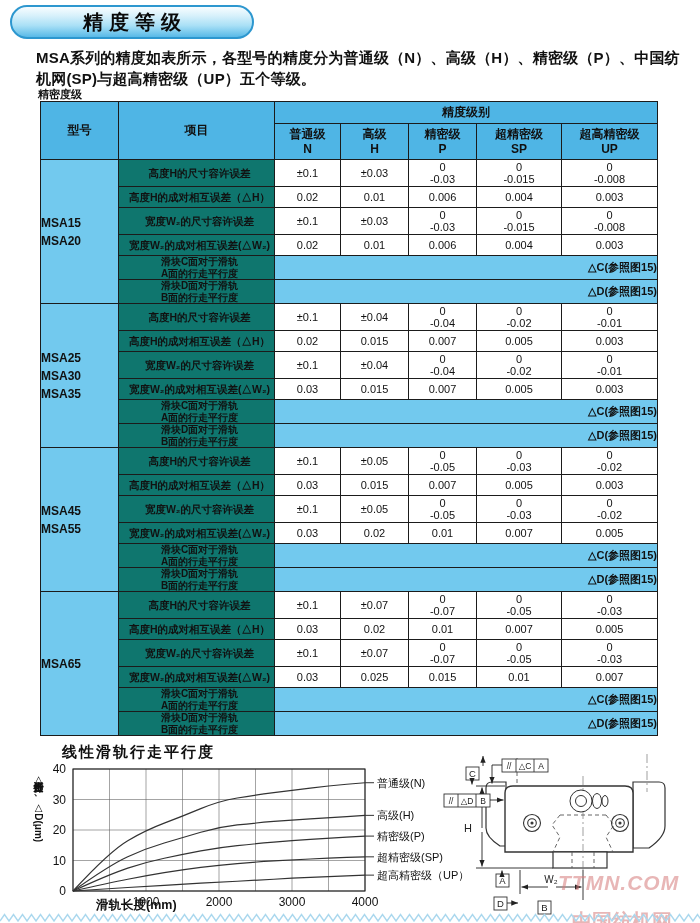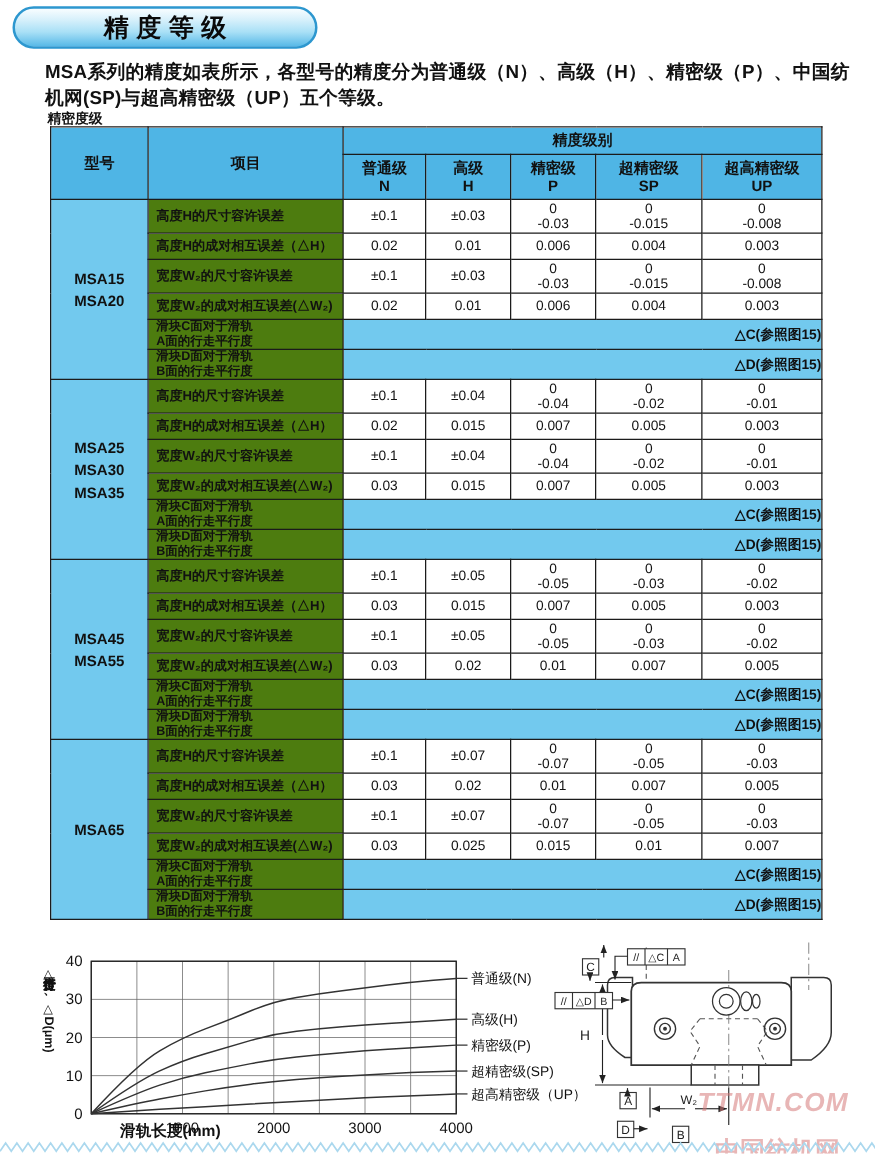--- a/index.html
+++ b/index.html
@@ -18,22 +18,22 @@
     line-height:21px;letter-spacing:0.2px}
 
   #table-caption{position:absolute;left:38px;top:87px;font-size:11px;font-weight:bold}
 
   
   #precision-table{position:absolute;left:40px;top:101px;width:617px;border-collapse:collapse;
     table-layout:fixed;font-family:"Liberation Sans",sans-serif}
   #precision-table td,#precision-table th{border:1px solid #1b1b1b;overflow:hidden}
   .hdr{background:#4fb5e5;font-size:12px;font-weight:bold;text-align:center;white-space:pre-line;line-height:1.25}
   tr.hr1{height:22px} tr.hr2{height:36px}
-  .model{background:#72c9ee;font-size:12px;font-weight:bold;text-align:center;white-space:pre-line;line-height:1.5}
-  .lbl{background:#4d7c0f;font-size:10.5px;font-weight:bold;text-align:left;padding-left:6px;line-height:1.15}
+  .model{background:#72c9ee;font-size:12px;font-weight:bold;text-align:left;white-space:pre-line;line-height:1.5}
+  .lbl{background:#0f766e;font-size:10.5px;font-weight:bold;text-align:center;padding-left:6px;line-height:1.15}
   .lbl.two{font-size:10px;white-space:pre-line}
   .val{background:#fff;font-size:11px;text-align:center;white-space:pre-line;line-height:1.12}
   .merged{background:#72c9ee;font-size:11px;font-weight:bold;text-align:right}
   tr.tall{height:27px} tr.short{height:21px} tr.mrow{height:23px}
 
   
   #chart-title{position:absolute;left:62px;top:743px;font-size:15px;font-weight:bold;letter-spacing:2px}
   #chart-svg{position:absolute;left:28px;top:742px}
   #ylabel{position:absolute;left:30px;top:774px;height:122px;width:16px;
     writing-mode:vertical-rl;text-orientation:mixed;font-size:10px;font-weight:bold;line-height:16px}
@@ -292,20 +292,21 @@
           <td class="merged" colspan="5">△C(参照图15)</td>
         </tr>
         <tr class="mrow">
           <td class="lbl two">滑块D面对于滑轨
 B面的行走平行度</td>
           <td class="merged" colspan="5">△D(参照图15)</td>
         </tr>
       </tbody>
   </table>
 
+  <div id="chart-title">线性滑轨行走平行度</div>
   <svg id="chart-svg" width="445" height="178" viewBox="0 0 445 178">
       <g stroke="#666" stroke-width="0.6" fill="none">
         <path d="M45,27 V149"></path>
         <path d="M81.5,27 V149"></path>
         <path d="M118,27 V149"></path>
         <path d="M154.5,27 V149"></path>
         <path d="M191,27 V149"></path>
         <path d="M227.5,27 V149"></path>
         <path d="M264,27 V149"></path>
         <path d="M300.5,27 V149"></path>

